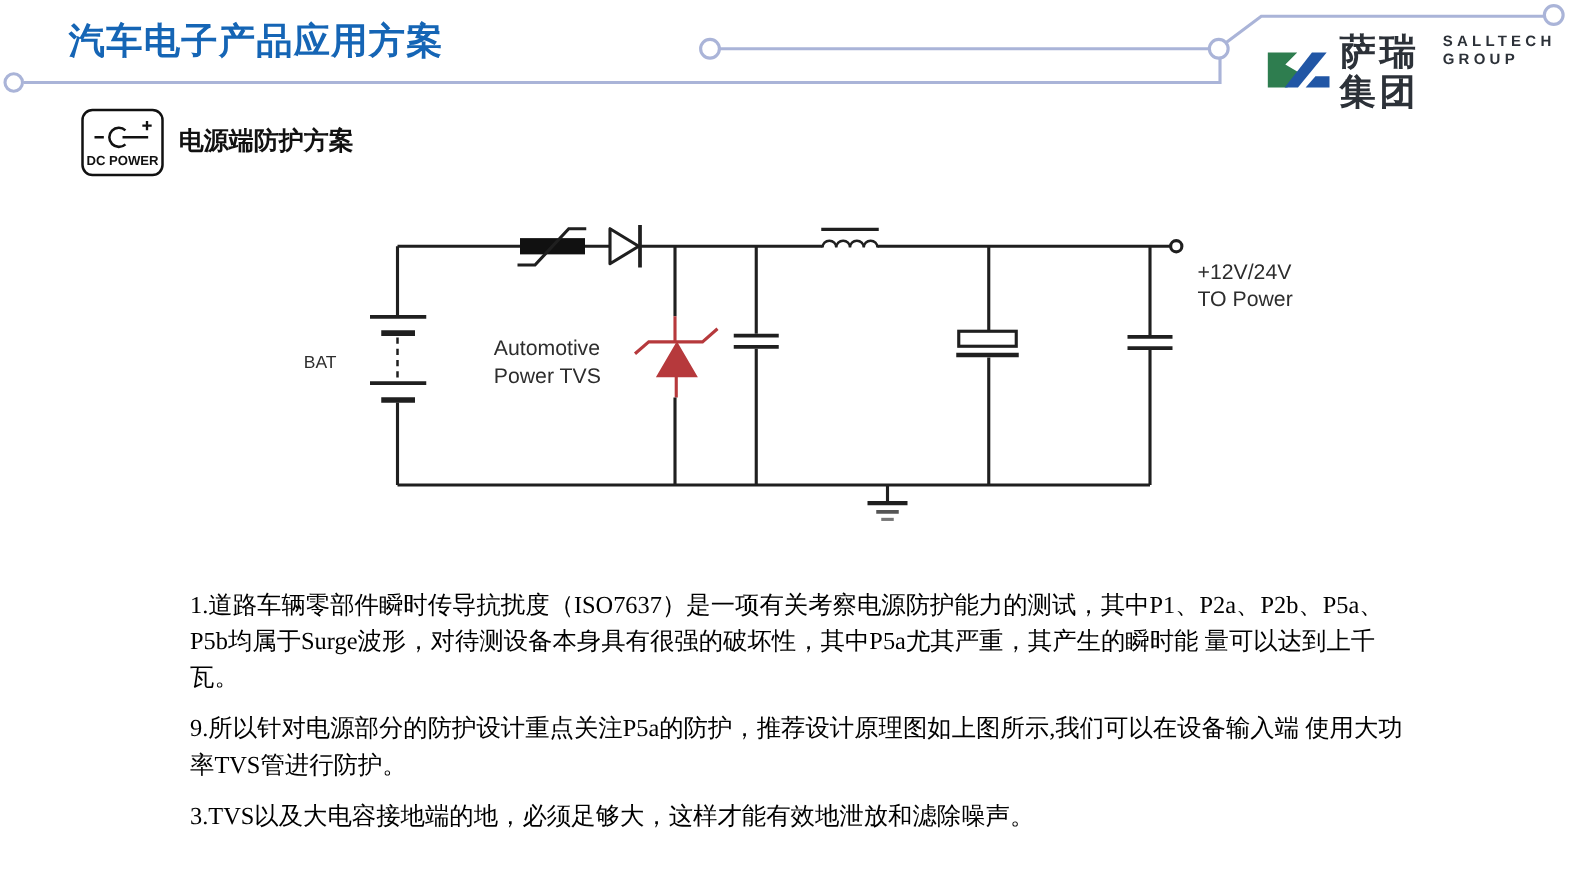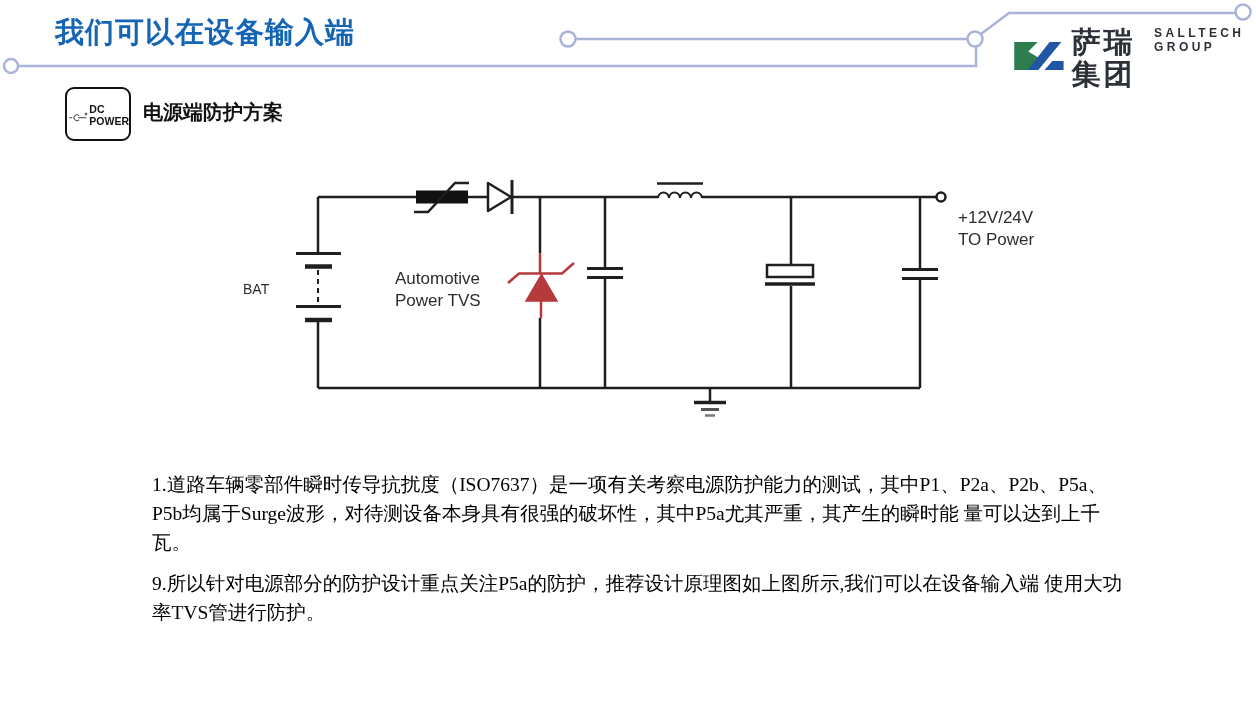--- a/index.html
+++ b/index.html
@@ -10,21 +10,21 @@
   .title{position:absolute;left:55px;top:13px;font-size:29px;font-weight:bold;
          color:#1565b5;letter-spacing:1px;}
 
   .logo{position:absolute;left:1012px;top:26px;display:flex;align-items:flex-start;}
   .logo-emblem{width:80px;height:52px;margin-right:8px;margin-top:4px;}
   .logo-text{display:flex;flex-direction:row;}
   .logo-cn{font-size:29px;font-weight:bold;color:#2c3138;letter-spacing:3px;line-height:32px;}
   .logo-en{font-size:12px;font-weight:bold;color:#2c3138;letter-spacing:3.4px;line-height:14px;}
 
   .dc-icon{position:absolute;left:65px;top:87px;width:62px;height:50px;border:2.5px solid #111;
-           border-radius:9px;background:#fff;display:flex;flex-direction:row;align-items:center;}
+           border-radius:9px;background:#fff;display:flex;flex-direction:column;align-items:center;}
   .dc-icon svg{margin-top:5px;}
   .dc-label{font-size:10.5px;font-weight:bold;color:#111;letter-spacing:0px;margin-top:1px;}
 
   .section-heading{position:absolute;left:143px;top:99px;font-size:20px;font-weight:bold;color:#111;}
 
   .circ-label{position:absolute;color:#2d2d2d;font-weight:normal;font-size:17px;line-height:22px;}
   .lbl-bat{left:243px;top:278px;font-size:14px;}
   .lbl-tvs{left:395px;top:268px;}
   .lbl-out{left:958px;top:207px;}
 
@@ -118,21 +118,21 @@
 
       <g>
         <path d="M710,388 V401"></path>
         <path d="M694,402.5 H726" stroke-width="3.5"></path>
         <path d="M701,409.5 H719" stroke-width="3" stroke="#555"></path>
         <path d="M705,415.5 H715" stroke-width="2.5" stroke="#777"></path>
       </g>
     </g>
   </svg>
 
-  <div class="title">我们可以在设备输入端</div>
+  <div class="title">汽车电子产品应用方案</div>
 
   <div class="logo">
     <svg class="logo-emblem" viewBox="0 0 92 58">
       <polygon points="4,4 46,4 29,21 49,33 32,54 4,54" fill="#2e7d4f"></polygon>
       <polygon points="67,4 88,4 47,54 28,54" fill="#2156a5"></polygon>
       <polygon points="72,38 92,38 92,54 58,54" fill="#2156a5"></polygon>
     </svg>
     <div class="logo-text">
       <span class="logo-cn">萨瑞集团</span>
       <span class="logo-en">SALLTECH GROUP</span>
@@ -156,15 +156,16 @@
     <div>Power TVS</div>
   </div>
   <div class="circ-label lbl-out">
     <div>+12V/24V</div>
     <div>TO Power</div>
   </div>
 
   <div class="notes">
     <p>1.道路车辆零部件瞬时传导抗扰度（ISO7637）是一项有关考察电源防护能力的测试，其中P1、P2a、P2b、P5a、P5b均属于Surge波形，对待测设备本身具有很强的破坏性，其中P5a尤其严重，其产生的瞬时能 量可以达到上千瓦。</p>
     <p>9.所以针对电源部分的防护设计重点关注P5a的防护，推荐设计原理图如上图所示,我们可以在设备输入端 使用大功率TVS管进行防护。</p>
+    <p>3.TVS以及大电容接地端的地，必须足够大，这样才能有效地泄放和滤除噪声。</p>
   </div>
 
 </div>
 
 </body></html>

